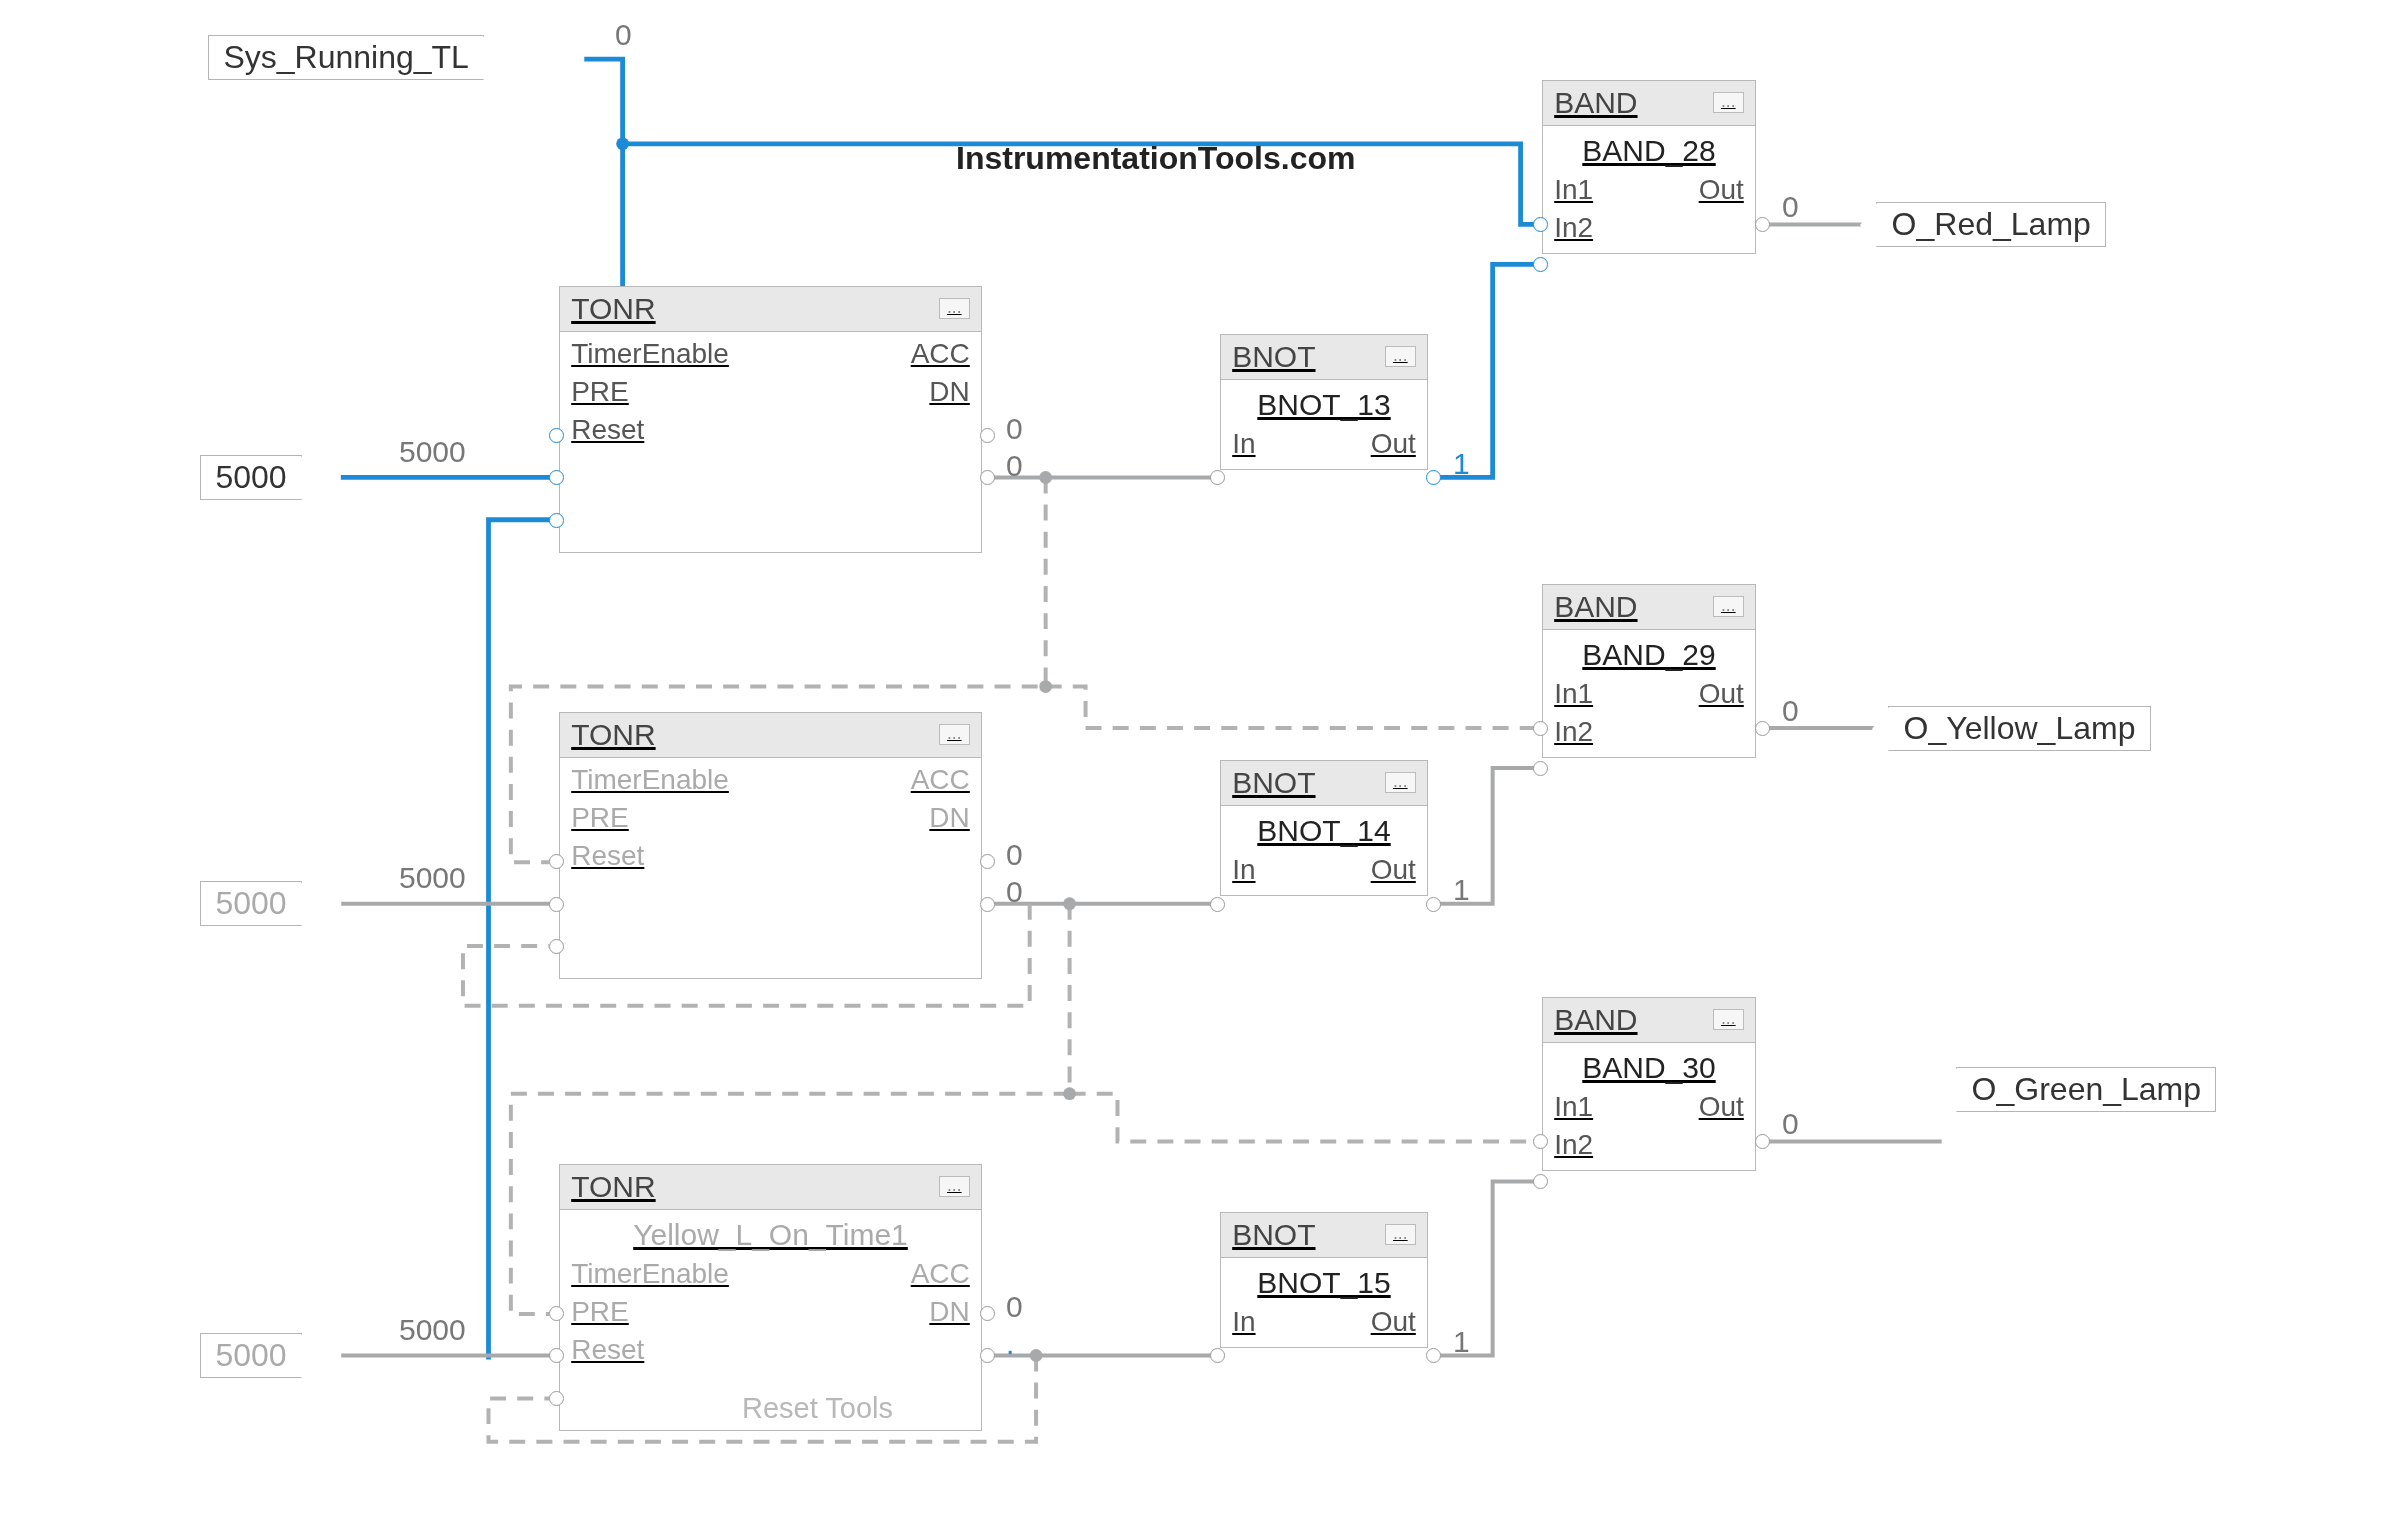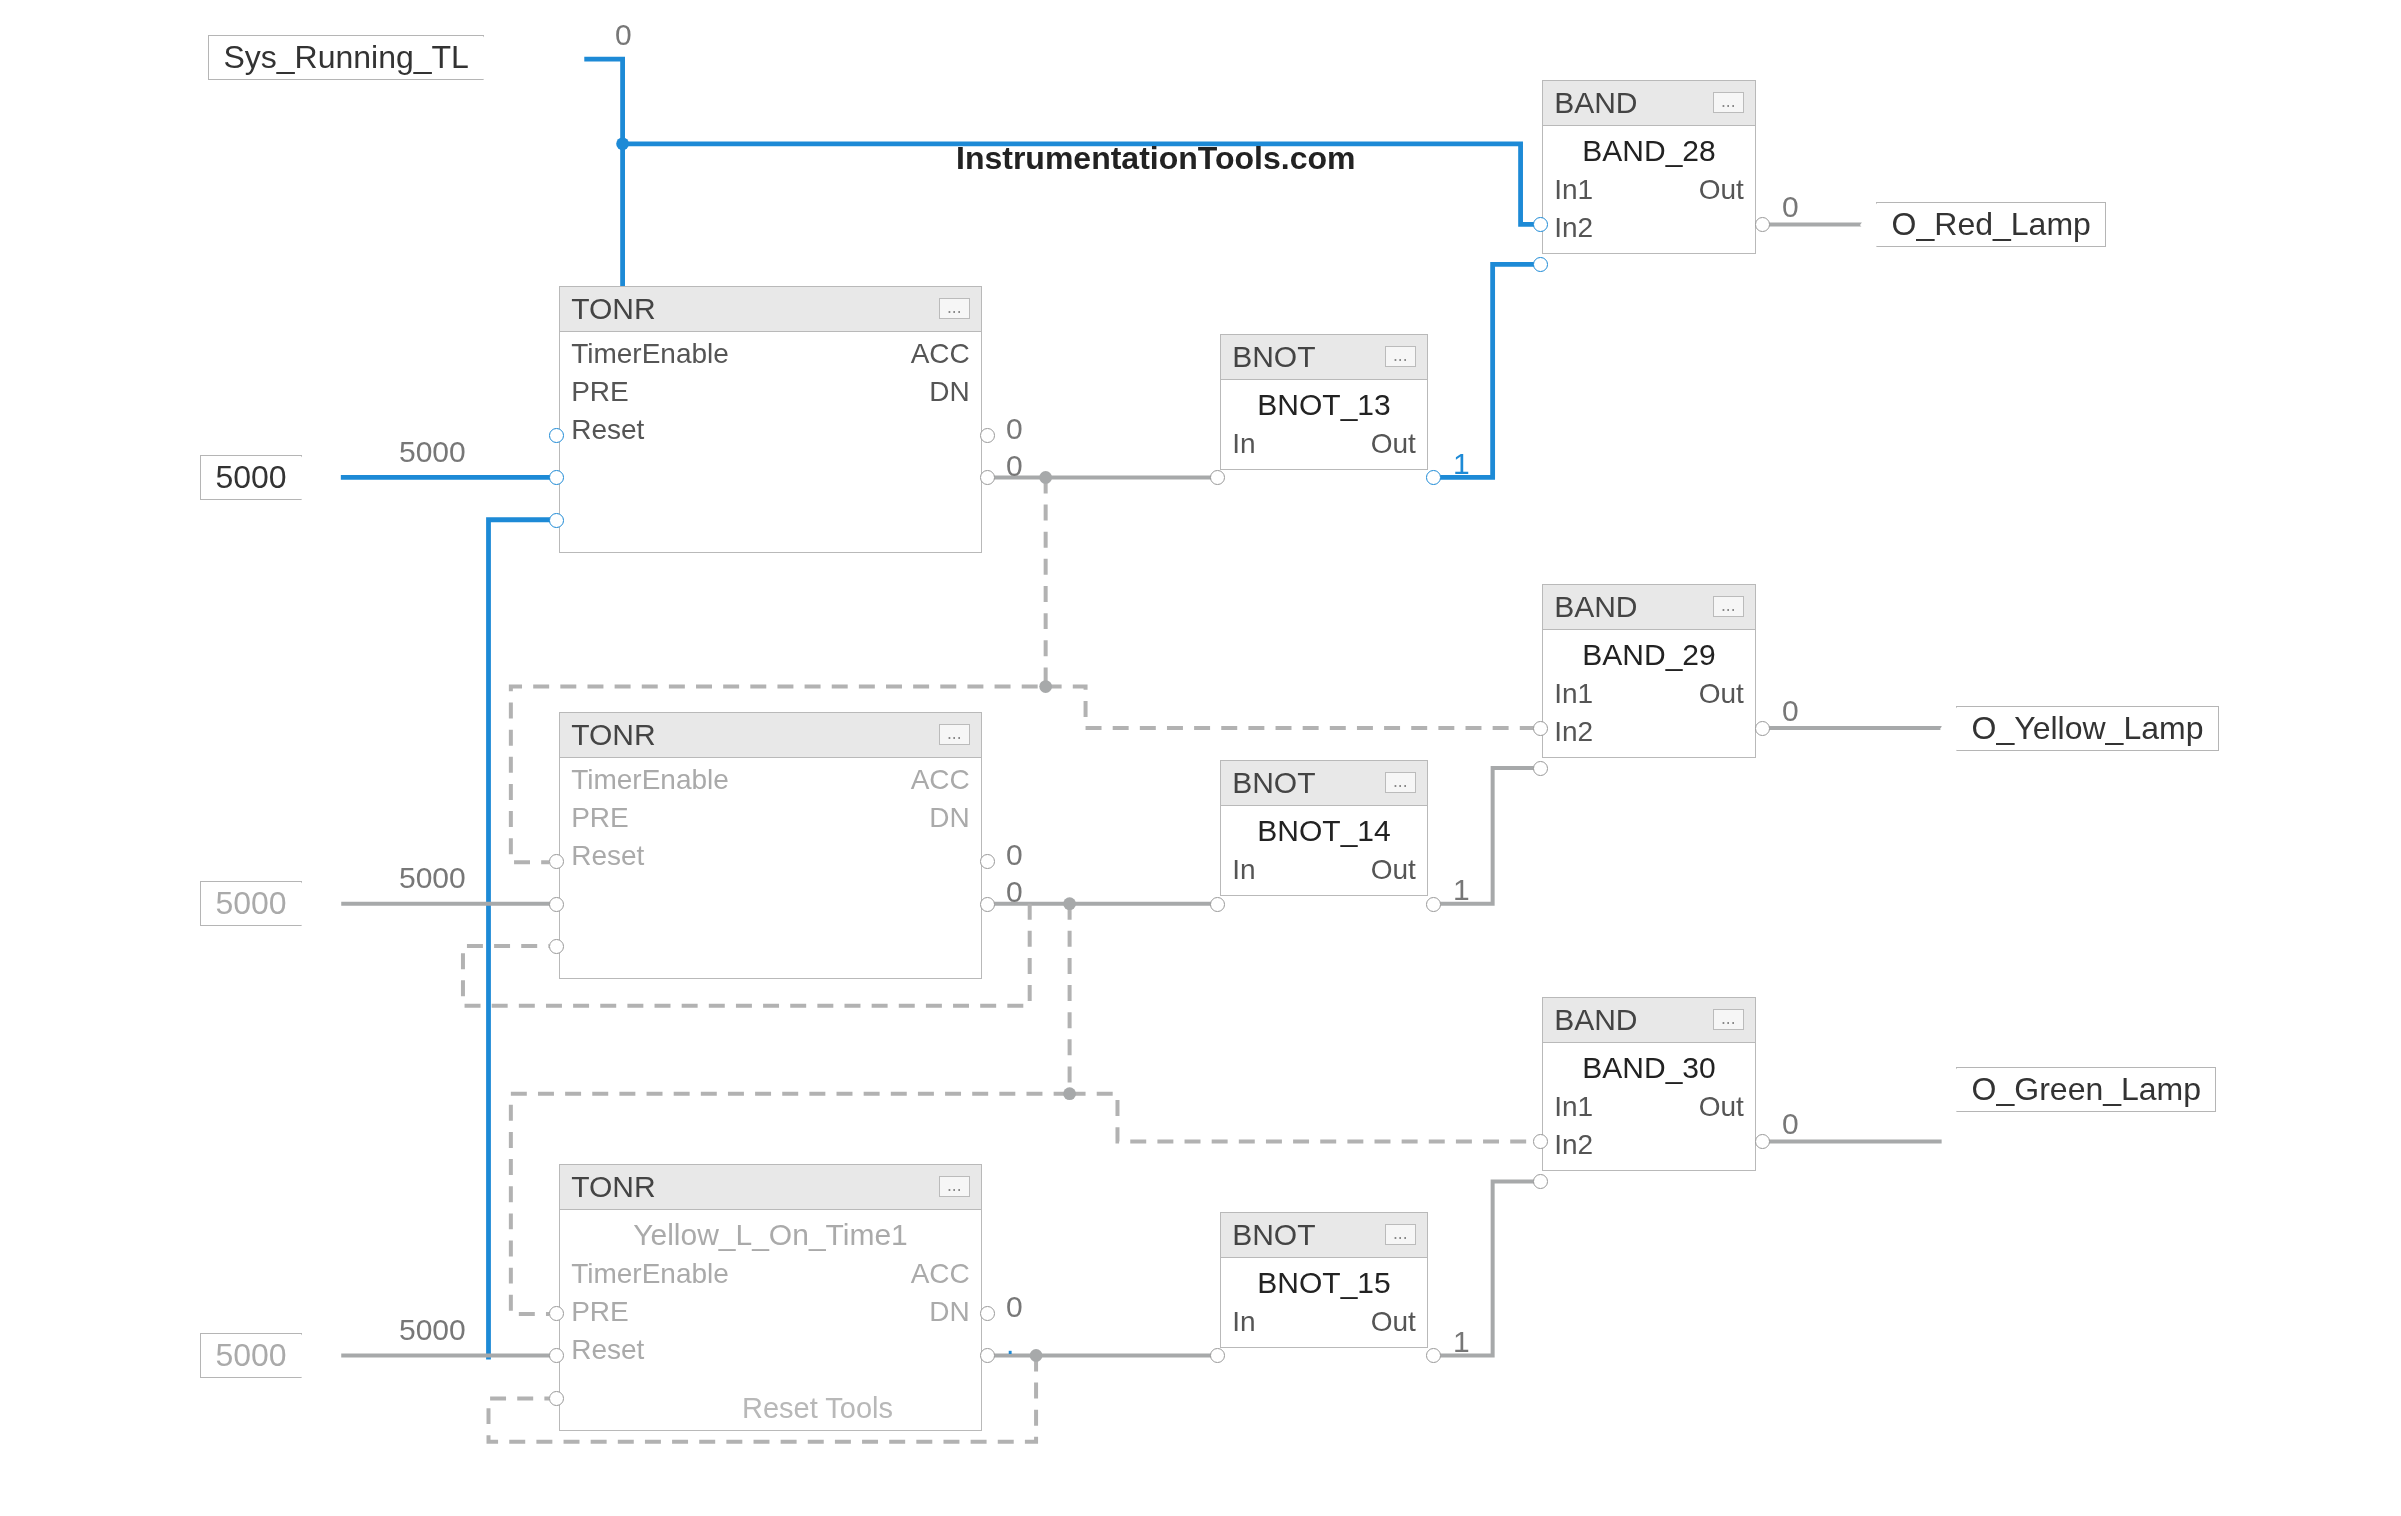--- a/index.html
+++ b/index.html
@@ -1,18 +1,18 @@
 <!DOCTYPE html>
 <html style="font-size:12.8px"><head>
 <meta charset="utf-8">
 <style>
   html,body{margin:0;padding:0;background:#fff;width:2401px;height:1516px;overflow:hidden;font-family:"Segoe UI",Arial,sans-serif;}
   .canvas{position:relative;width:1920px;height:1516px;}
   svg.wires{position:absolute;left:0;top:0;width:2401px;height:1516px;pointer-events:none;}
-  .block{position:absolute;border:0.8px solid #b9b9b9;background:#fff;box-sizing:border-box;}
+  .block{position:absolute;border:0.8px solid #b9b9b9;background:#fff;box-sizing:border-box;text-decoration:underline;}
   .block-header{background:#e8e8e8;border-bottom:0.8px solid #b9b9b9;padding:4.8px 11.2px;font-size:30px;color:#444;display:flex;justify-content:space-between;align-items:center;}
   .block-header .hdr-dots{display:inline-block;width:29px;height:19px;background:#f6f6f6;border:0.8px solid #bbb;font-size:17.6px;text-align:center;line-height:16px;color:#888;}
   .block-body{padding:3.2px 11.2px 6.4px 11.2px;font-size:28px;color:#555;text-align:center;}
   .block-name{font-size:30px;color:#222;padding:4.8px 0 3.2px 0;font-weight:400;}
   .row{display:flex;justify-content:space-between;line-height:38px;}
   .tag{position:absolute;display:flex;align-items:center;}
   .tag-box{background:#fff;border:0.8px solid #b5b5b5;padding:3.2px 14.4px;font-size:32px;color:#333;white-space:nowrap;}
   .tag-arrow-r{width:0;height:0;border-top:22.4px solid transparent;border-bottom:22.4px solid transparent;border-left:17.6px solid #fff;position:relative;margin-left:-0.8px;}
   .tag-arrow-r::before{content:"";position:absolute;left:-18.4px;top:-23px;border-top:23px solid transparent;border-bottom:23px solid transparent;border-left:18.4px solid #b5b5b5;z-index:-1;}
   .tag-arrow-l{width:0;height:0;border-top:22.4px solid transparent;border-bottom:22.4px solid transparent;border-right:17.6px solid #fff;position:relative;margin-right:-0.8px;}
@@ -317,21 +317,21 @@
 </div>
 <div class="pin" style="left:1533px;top:1134px;"></div>
 <div class="pin" style="left:1533px;top:1174px;"></div>
 <div class="pin" style="left:1755px;top:1134px;"></div>
 <div class="val" style="left:1782px;top:1107px;">0</div>
 
 <div class="tag" style="left:1860px;top:202px;">
   <div class="tag-arrow-l"></div>
   <div class="tag-box">O_Red_Lamp</div>
 </div>
-<div class="tag" style="left:1940px;top:706px;">
+<div class="tag" style="left:1872px;top:706px;">
   <div class="tag-arrow-l"></div>
   <div class="tag-box">O_Yellow_Lamp</div>
 </div>
 <div class="tag" style="left:1940px;top:1067px;">
   <div class="tag-arrow-l"></div>
   <div class="tag-box">O_Green_Lamp</div>
 </div>
 
 <div class="watermark" style="left:956px;top:140px;">InstrumentationTools.com</div>
 <div class="watermark2" style="left:742px;top:1392px;">Reset Tools</div>

